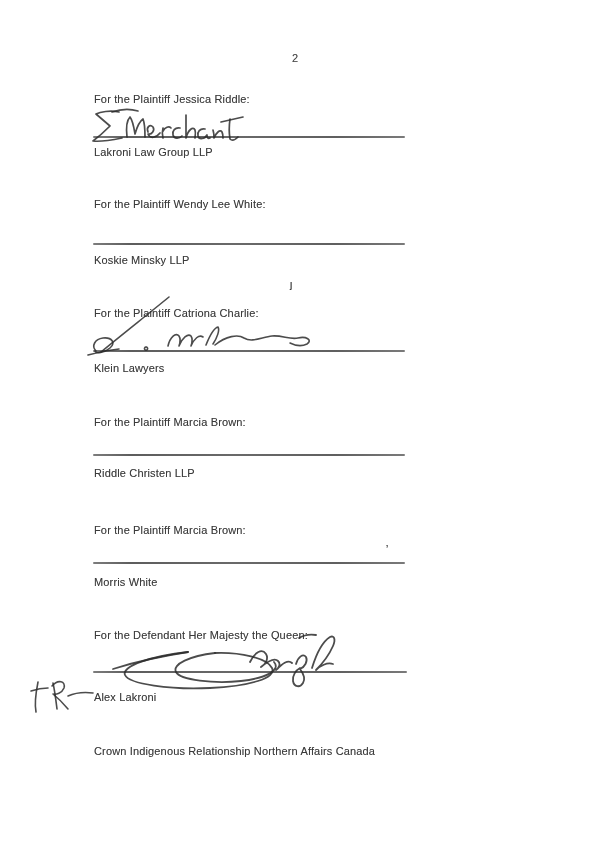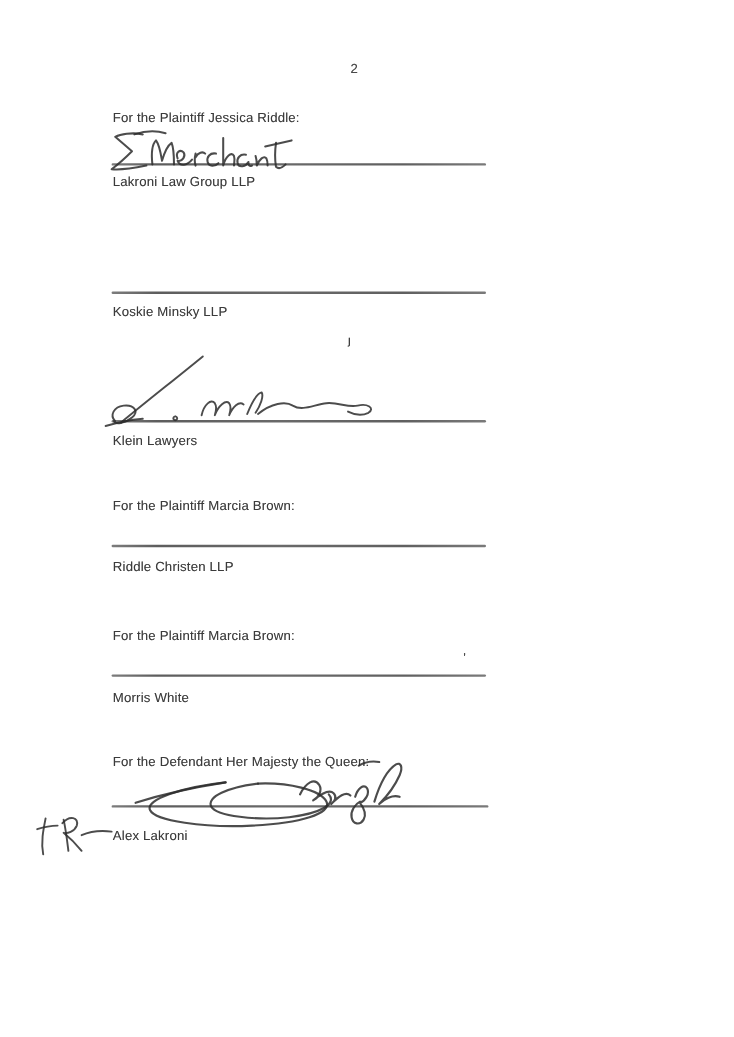--- a/index.html
+++ b/index.html
@@ -64,40 +64,43 @@
 <body>
 
 <div class="page">
 
   <div class="t pagenum">2</div>
 
   <div class="t" style="top:93px">For the Plaintiff Jessica Riddle:</div>
   <div class="sigline" style="top:136px"></div>
   <div class="t" style="top:146px">Lakroni Law Group LLP</div>
 
+  <div class="t" style="top:198px">For the Plaintiff Wendy Lee White:</div>
   <div class="sigline" style="top:243px"></div>
   <div class="t" style="top:254px">Koskie Minsky LLP</div>
 
   <div class="stray" style="left:290px; top:279px">ȷ</div>
 
+  <div class="t" style="top:307px">For the Plaintiff Catriona Charlie:</div>
   <div class="sigline" style="top:350px"></div>
   <div class="t" style="top:362px">Klein Lawyers</div>
 
   <div class="t" style="top:416px">For the Plaintiff Marcia Brown:</div>
   <div class="sigline" style="top:454px"></div>
   <div class="t" style="top:467px">Riddle Christen LLP</div>
 
   <div class="t" style="top:524px">For the Plaintiff Marcia Brown:</div>
   <div class="stray" style="left:386px; top:544px">ʼ</div>
   <div class="sigline" style="top:562px"></div>
   <div class="t" style="top:576px">Morris White</div>
 
   <div class="t" style="top:629px">For the Defendant Her Majesty the Queen:</div>
   <div class="sigline" style="top:671px; width:314px"></div>
   <div class="t" style="top:691px">Alex Lakroni</div>
+  <div class="t" style="top:745px">Crown Indigenous Relationship Northern Affairs Canada</div>
 
   <svg class="ink-overlay" width="612" height="864" viewBox="0 0 612 864">
 
     <g stroke-width="1.7">
       <path d="M119 112 C110 110,100 112,96 114 L110 126 C104 132,97 138,93 141 C101 142,112 140,122 138"></path>
       <path d="M112 112 C121 109,131 109,138 111"></path>
       <path d="M127 137 C126 128,127 120,130 117 C133 121,134 128,135 134 C137 127,140 121,143 119 C145 124,145 131,145 137"></path>
       <path d="M148 132 C146 127,150 124,153 127 C155 130,152 135,148 134 C150 139,156 138,160 133"></path>
       <path d="M163 128 C162 132,162 135,163 138 M163 131 C165 127,169 126,171 128"></path>
       <path d="M180 128 C175 127,172 131,173 135 C174 139,179 139,182 136"></path>

